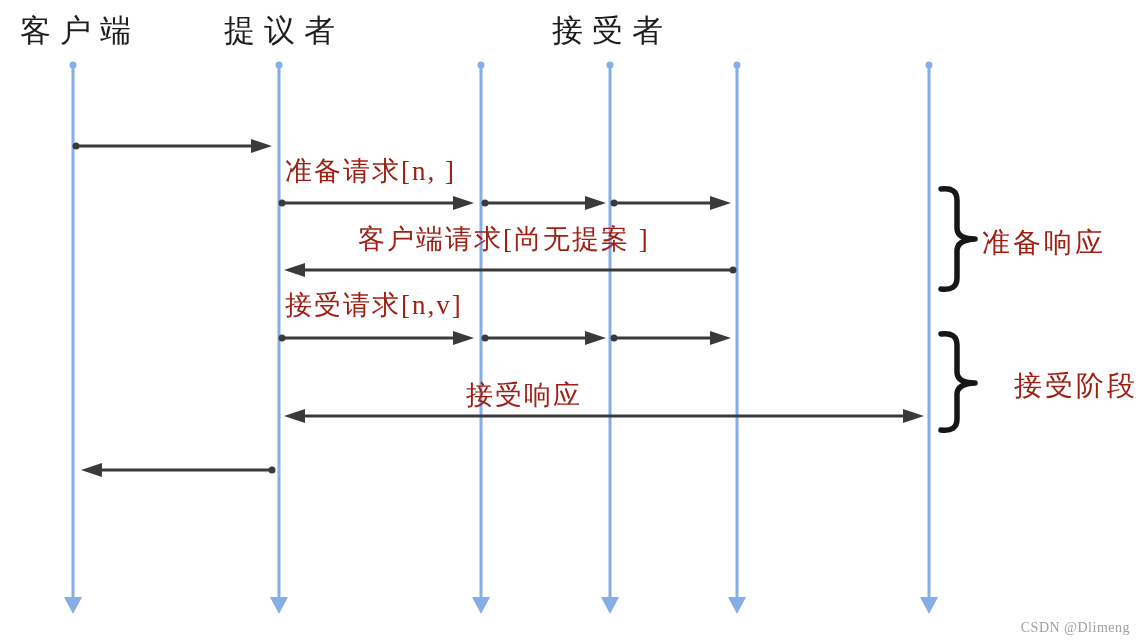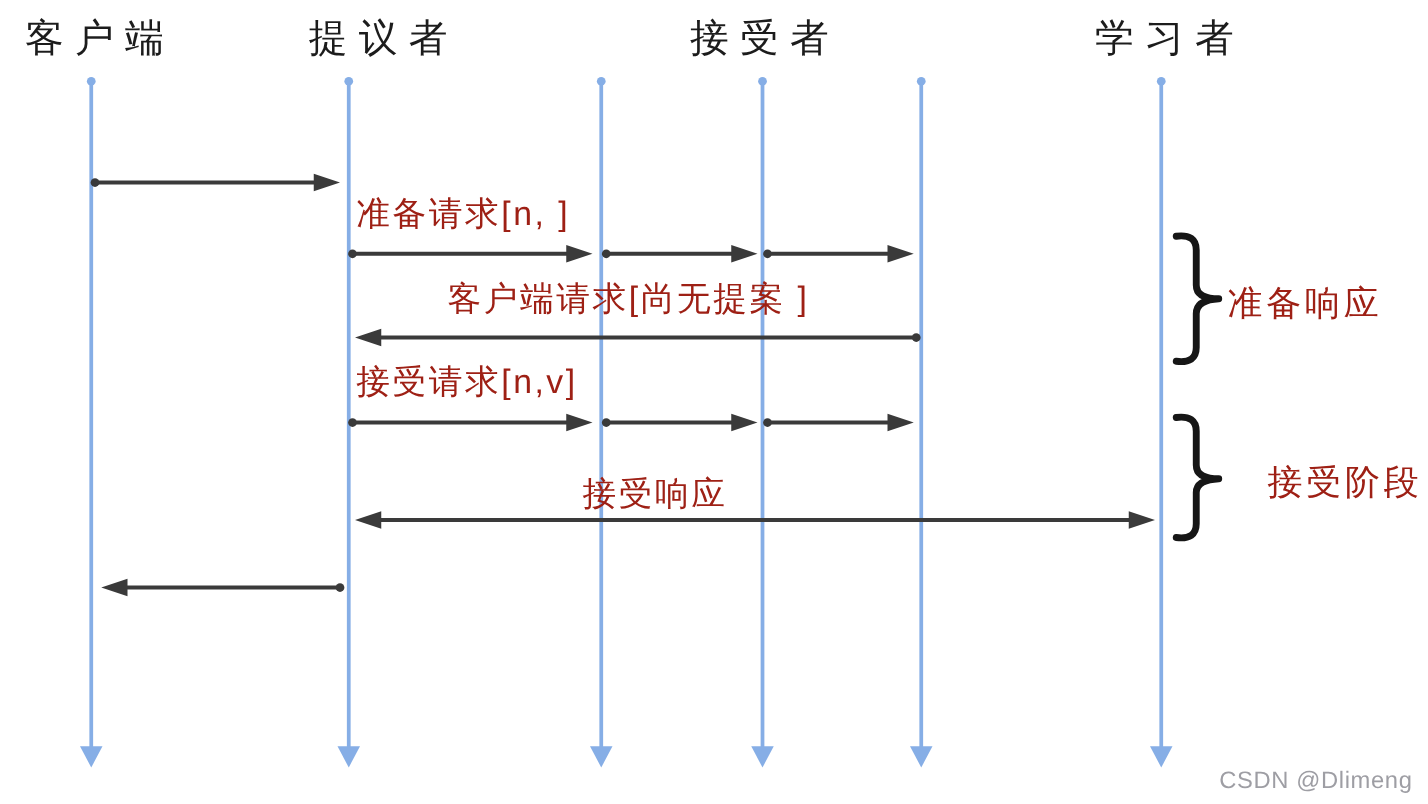--- a/index.html
+++ b/index.html
@@ -9,50 +9,50 @@
     --c-actor:#1c1c1c;
     --c-brace:#161616;
     --c-watermark:#9e9ea4;
   }
   html,body{margin:0;padding:0;background:#ffffff;}
   .canvas{
     position:relative;
     width:1142px;height:643px;
     background:#ffffff;
     overflow:hidden;
-    font-family:Liberation Sans, sans-serif;
+    font-family:Liberation Serif, serif;
   }
   .canvas svg{position:absolute;left:0;top:0;}
   .lifeline-line{stroke:var(--c-lifeline);stroke-width:3;stroke-linecap:round;}
   .lifeline-dot{fill:var(--c-lifeline);}
   .lifeline-head{fill:var(--c-lifeline);}
   .arrow-line{stroke:var(--c-arrow);stroke-width:3.2;stroke-linecap:round;}
   .arrow-head{fill:var(--c-arrow);}
   .arrow-dot{fill:var(--c-arrow);}
   .brace-path{stroke:var(--c-brace);stroke-width:5.5;fill:none;stroke-linecap:round;stroke-linejoin:round;}
   .label{position:absolute;white-space:nowrap;}
   .actor-label{
     top:10px;font-size:31px;color:var(--c-actor);
     letter-spacing:9px;transform:translateX(-50%);font-weight:500;
   }
   .actor-client{left:80px;}
-  .actor-proposer{left:284px;margin-left:23px;}
+  .actor-proposer{left:284px;}
   .actor-acceptor{left:612px;}
   .actor-learner{left:936px;}
   .msg-label{font-size:27px;color:var(--c-msg);letter-spacing:2px;font-weight:500;}
   .msg-1{left:96px;top:103px;}
   .msg-2{left:285px;top:153px;}
   .msg-3{left:358px;top:221px;}
   .msg-4{left:285px;top:287px;}
   .msg-5{left:466px;top:377px;}
   .msg-6{left:97px;top:434px;}
   .phase-label{font-size:28px;color:var(--c-msg);letter-spacing:3px;font-weight:500;}
   .phase-1{left:982px;top:224px;}
   .phase-2{left:1014px;top:367px;}
-  .watermark{right:12px;bottom:7px;font-size:19px;color:var(--c-watermark);letter-spacing:0.5px;}
+  .watermark{right:12px;bottom:7px;font-size:14px;color:var(--c-watermark);letter-spacing:0.5px;}
 </style>
 </head>
 <body>
 
 <div class="canvas">
 
   <svg width="1142" height="643" viewBox="0 0 1142 643">
 
     <g>
       <circle class="lifeline-dot" cx="73" cy="65" r="3.5"></circle>
@@ -133,21 +133,20 @@
       <polygon class="arrow-head" points="81,470 102,463 102,477"></polygon>
     </g>
 
     <path class="brace-path" d="M941,189 Q957,187 957,200 L957,228 Q957,239 975,239 Q957,240 957,251 L957,278 Q957,291 941,289"></path>
     <path class="brace-path" d="M941,334 Q957,332 957,345 L957,372 Q957,383 975,383 Q957,384 957,394 L957,419 Q957,432 941,430"></path>
   </svg>
 
   <div class="label actor-label actor-client">客户端</div>
   <div class="label actor-label actor-proposer">提议者</div>
   <div class="label actor-label actor-acceptor">接受者</div>
-  <div class="label actor-label actor-learner">学习者</div>
 
   <div class="label msg-label msg-2">准备请求[n, ]</div>
   <div class="label msg-label msg-3">客户端请求[尚无提案 ]</div>
   <div class="label msg-label msg-4">接受请求[n,v]</div>
   <div class="label msg-label msg-5">接受响应</div>
 
   <div class="label phase-label phase-1">准备响应</div>
   <div class="label phase-label phase-2">接受阶段</div>
 
   <div class="label watermark">CSDN @Dlimeng</div>

